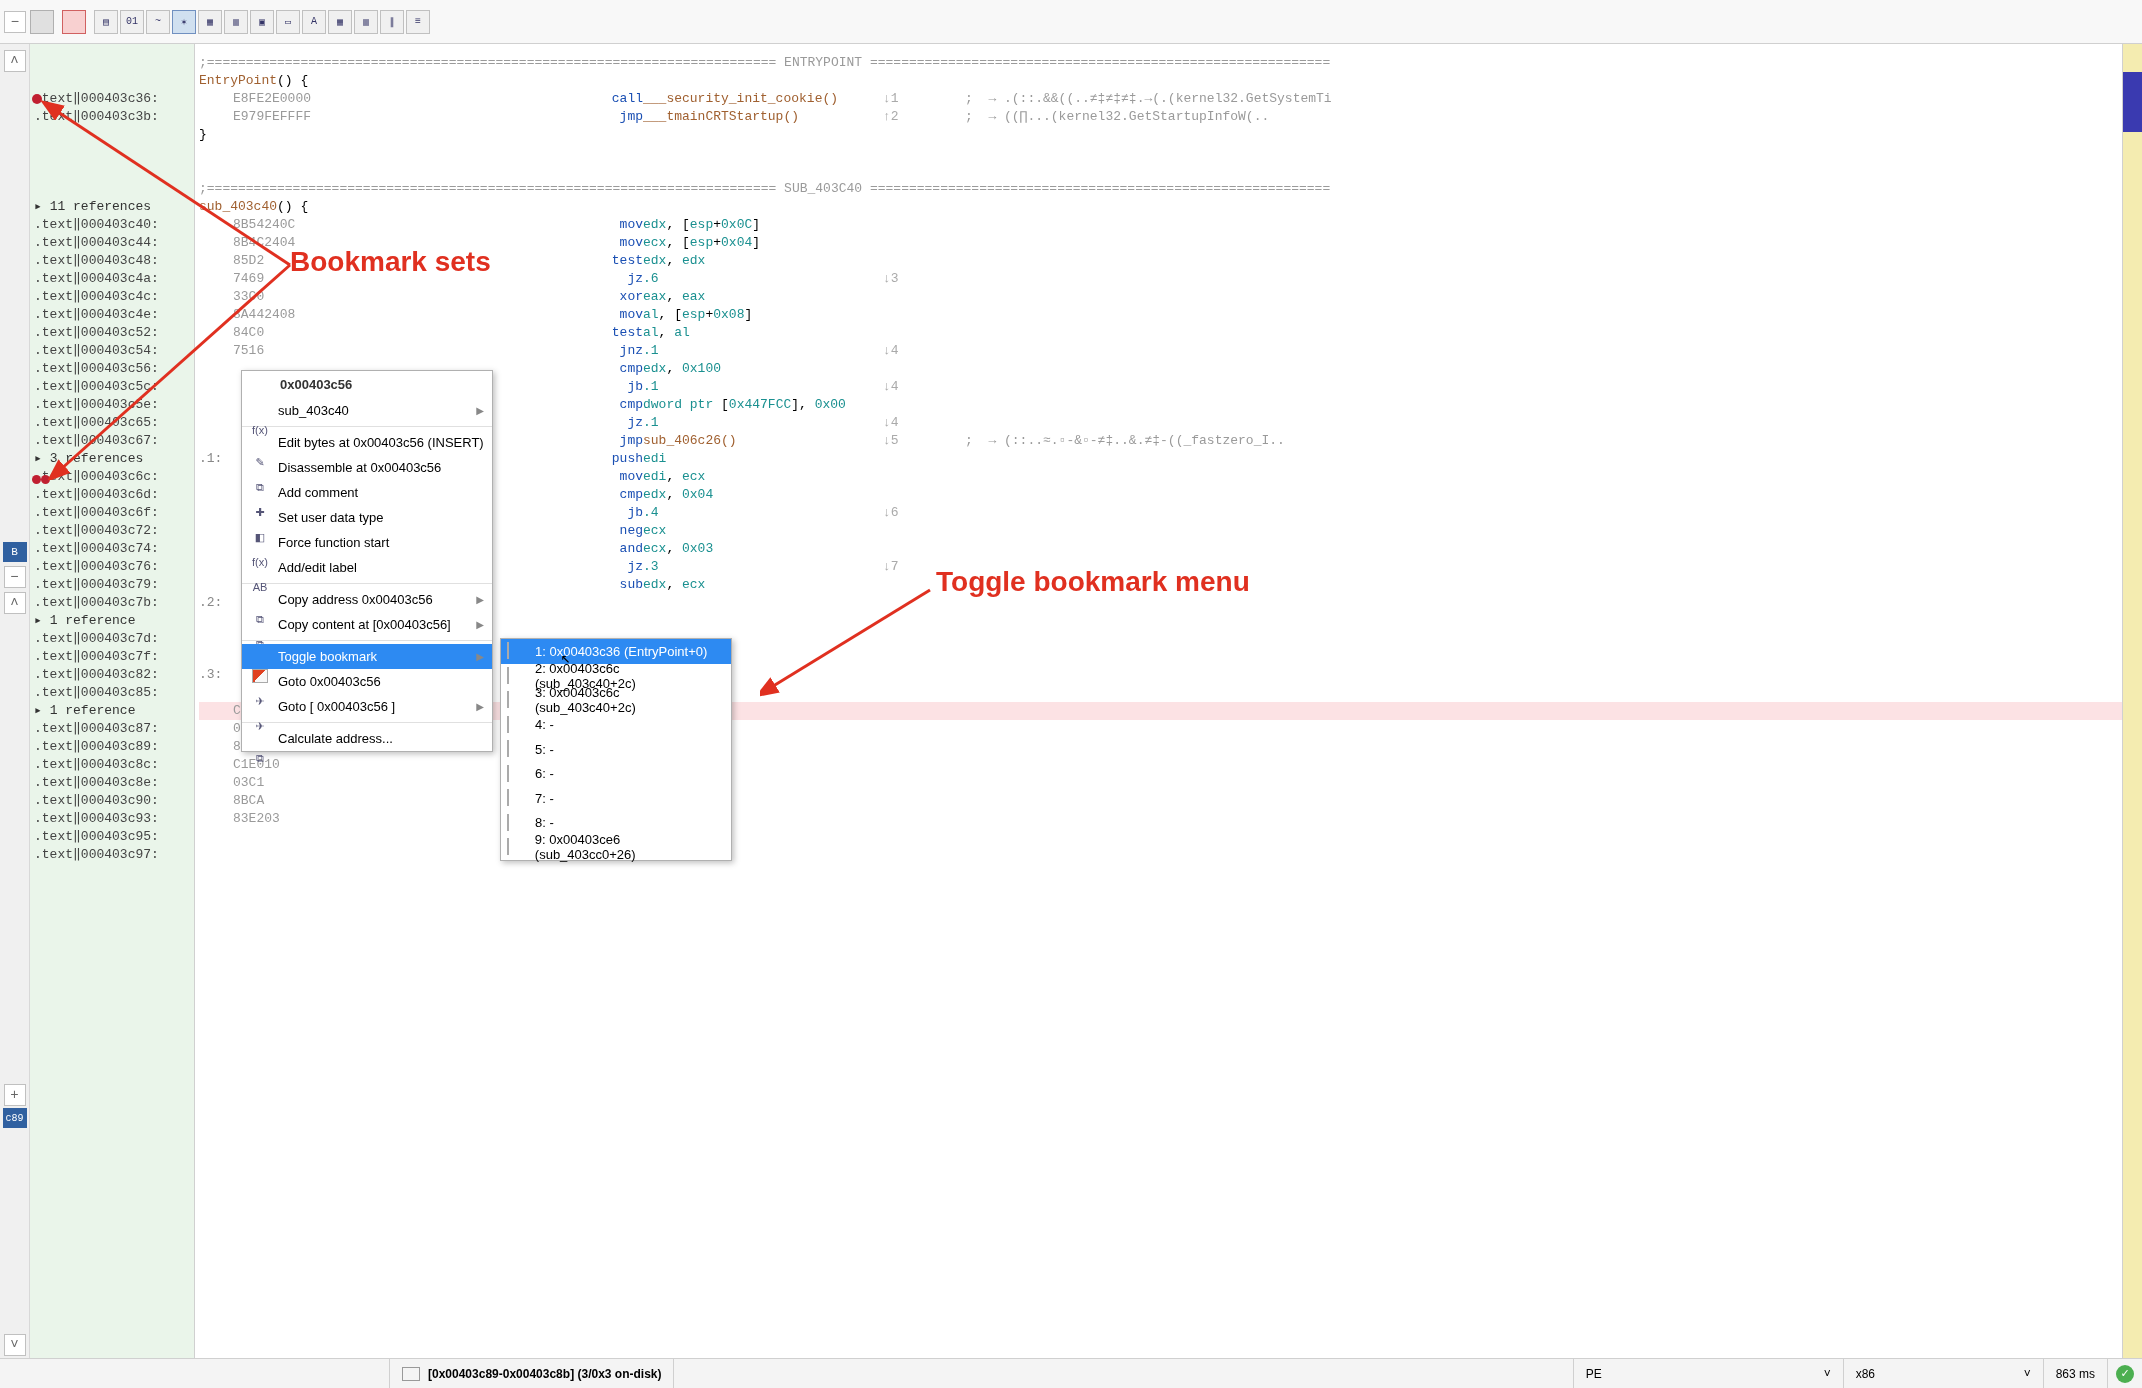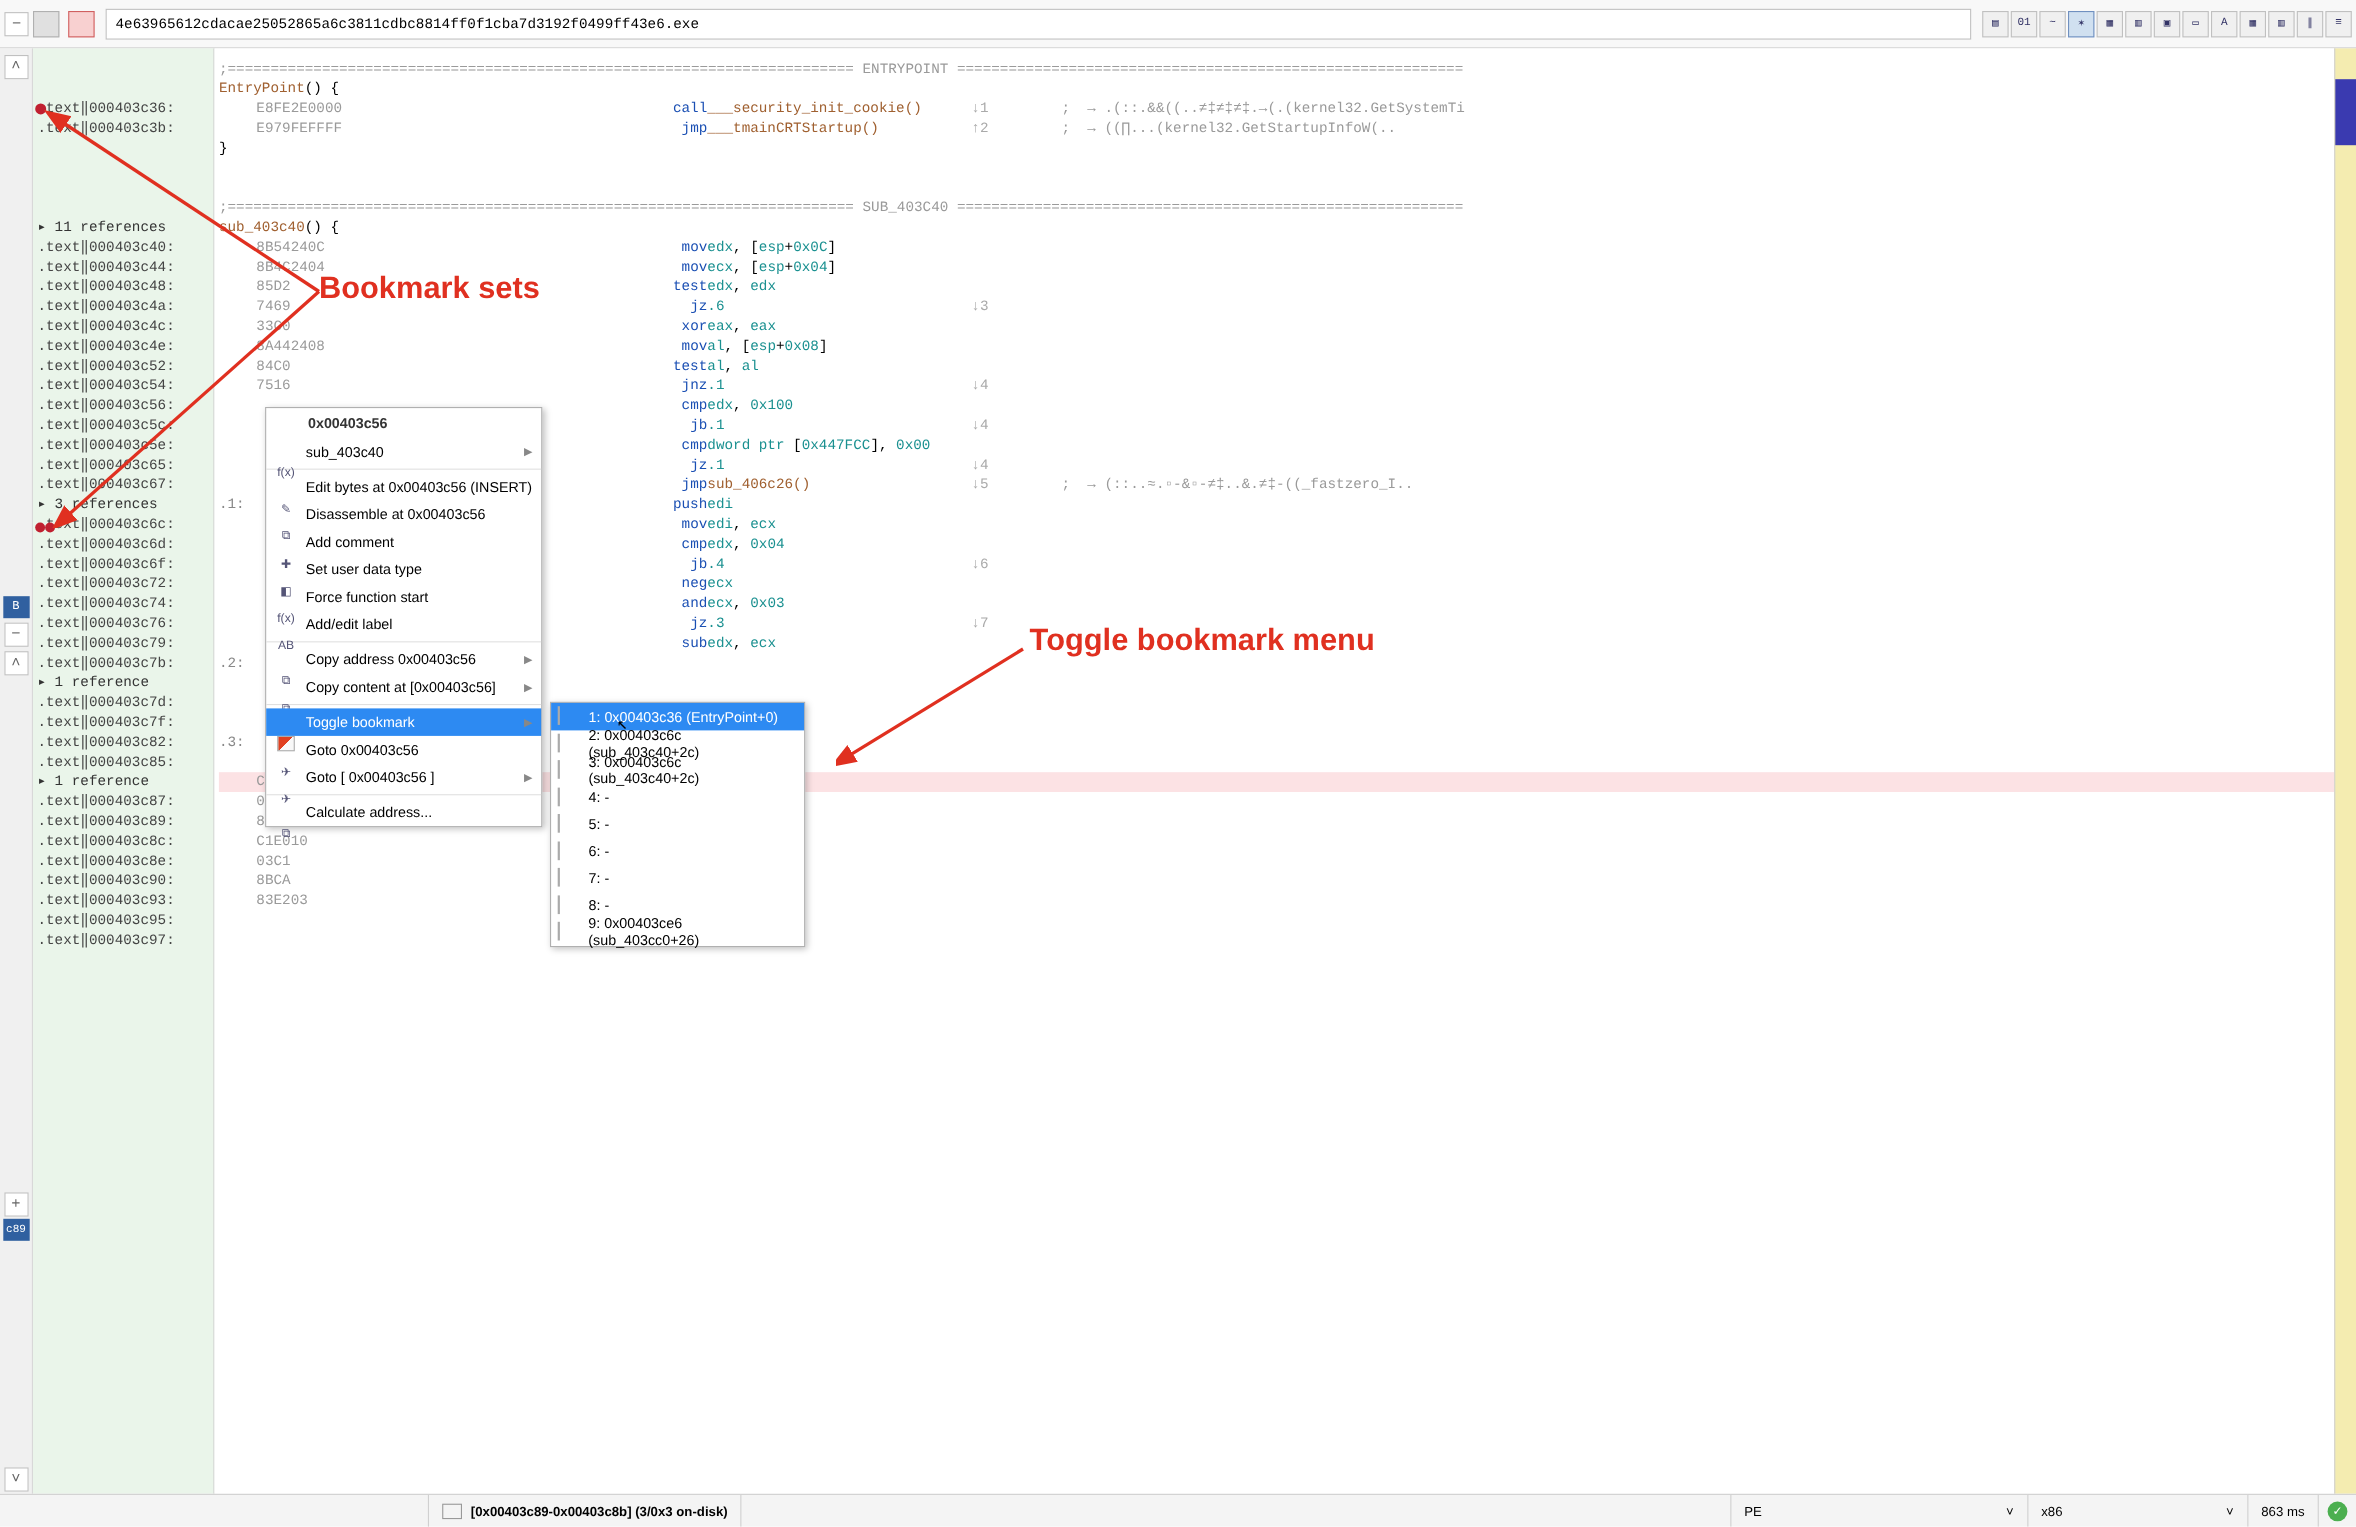--- a/index.html
+++ b/index.html
@@ -61,21 +61,20 @@
 svg.arrow { position:absolute; z-index:14; pointer-events:none; }
 .cursor { position:absolute; left:561px; top:648px; z-index:30; font-size:16px; pointer-events:none; }
 </style>
 </head>
 <body>
 
 <div class="topbar">
   <div class="gutter-btn" style="margin-left:4px;">−</div>
   <div class="file-icon"></div>
   <div class="file-icon" style="background:#f8d0d0;border-color:#d06060;"></div>
-  <input class="addr-input" value="4e63965612cdacae25052865a6c3811cdbc8814ff0f1cba7d3192f0499ff43e6.exe" style="">
   <div class="tool-strip">
     <div class="tool-btn">▤</div>
     <div class="tool-btn">01</div>
     <div class="tool-btn">~</div>
     <div class="tool-btn active">✶</div>
     <div class="tool-btn">▦</div>
     <div class="tool-btn">▥</div>
     <div class="tool-btn">▣</div>
     <div class="tool-btn">▭</div>
     <div class="tool-btn">A</div>

